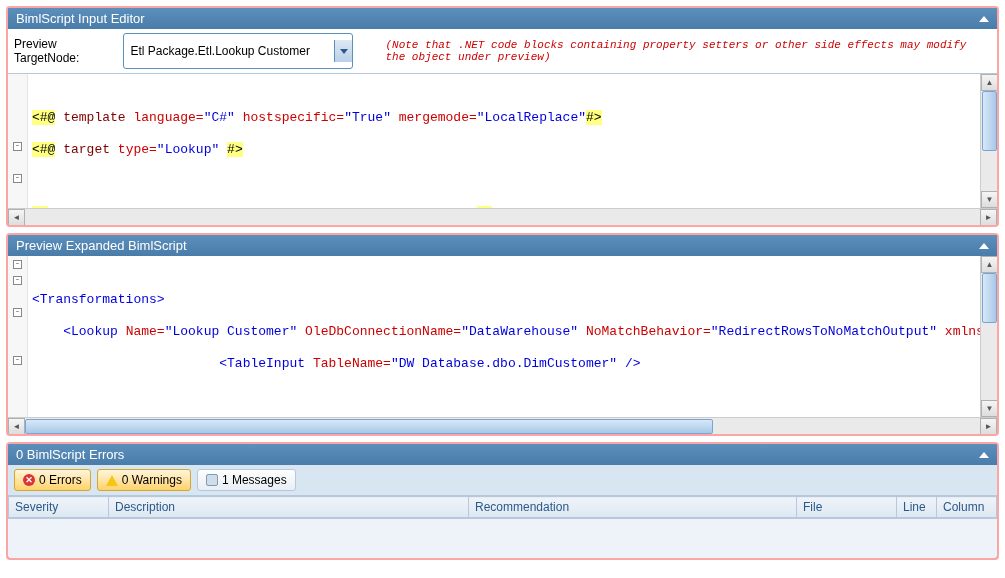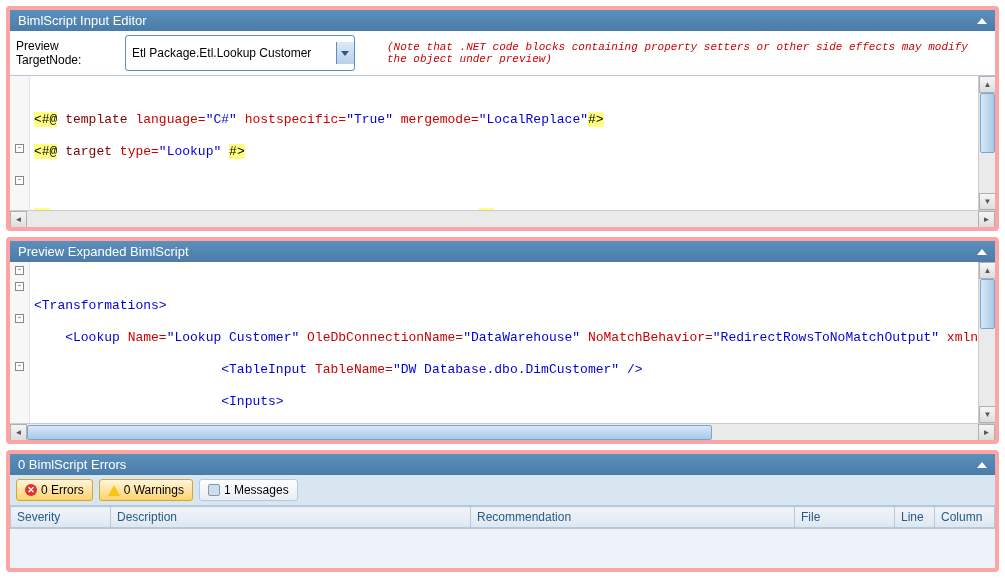--- a/index.html
+++ b/index.html
@@ -1,17 +1,17 @@
 <!DOCTYPE html>
 <html><head>
 <meta charset="utf-8">
 <style>
 * { box-sizing: border-box; margin: 0; padding: 0; }
 body { font-family: 'Segoe UI', Tahoma, sans-serif; font-size: 12px; background: #fff; width: 1005px; height: 578px; overflow: hidden; padding: 6px; }
-.panel { border: 4px solid #fca5a5; border-radius: 4px; margin-bottom: 6px; background: #a21caf; overflow: hidden; }
+.panel { border: 2px solid #fca5a5; border-radius: 4px; margin-bottom: 6px; background: #a21caf; overflow: hidden; }
 .panel-header { background: linear-gradient(#5b8fbc, #4a7ca9); color: #fff; padding: 3px 8px; font-size: 13px; display: flex; justify-content: space-between; align-items: center; cursor: pointer; }
 .panel-header .collapse-arrow { width: 0; height: 0; border-left: 5px solid transparent; border-right: 5px solid transparent; border-bottom: 6px solid #fff; }
 .toolbar { background: #fff; border-bottom: 1px solid #b8c8dc; padding: 4px 6px; display: flex; align-items: center; gap: 20px; }
 .toolbar label { font-size: 12px; color: #000; }
 .dropdown { display: flex; align-items: center; border: 1px solid #5b8fbc; border-radius: 3px; background: #fff; }
 .dropdown input { border: none; padding: 10px 6px; width: 210px; font-size: 12px; outline: none; background: transparent; }
 .dd-btn { background: linear-gradient(#dde9f5,#b8d0e8); border: none; border-left: 1px solid #5b8fbc; width: 18px; height: 22px; cursor: pointer; display: flex; align-items: center; justify-content: center; }
 .dd-btn::after { content: ''; width: 0; height: 0; border-left: 4px solid transparent; border-right: 4px solid transparent; border-top: 5px solid #2a5a8a; }
 .note { color: #c00; font-size: 11px; font-style: italic; margin-left: 12px; font-family: Liberation Mono, monospace; }
 .code-area { font-family: Consolas, 'Courier New', monospace; font-size: 13px; padding: 4px 0 4px 24px; background: #fff; position: relative; overflow: hidden; white-space: pre; line-height: 16px; }
@@ -103,21 +103,20 @@
     <div class="code-area h2">
       <div class="gutter">
         <div class="fold" style="top:4px">-</div>
         <div class="fold" style="top:20px">-</div>
         <div class="fold" style="top:52px">-</div>
         <div class="fold" style="top:100px">-</div>
       </div>
 <div><span class="t-delim">&lt;Transformations&gt;</span></div>
 <div>    <span class="t-delim">&lt;Lookup</span> <span class="t-attr">Name=</span><span class="t-str">"Lookup Customer"</span> <span class="t-attr">OleDbConnectionName=</span><span class="t-str">"DataWarehouse"</span> <span class="t-attr">NoMatchBehavior=</span><span class="t-str">"RedirectRowsToNoMatchOutput"</span> <span class="t-attr">xmlns=</span><span class="t-str">"http://schemas.vari</span></div>
 <div>                        <span class="t-delim">&lt;TableInput</span> <span class="t-attr">TableName=</span><span class="t-str">"DW Database.dbo.DimCustomer"</span><span class="t-delim"> /&gt;</span></div>
-<div>                        <span class="t-delim">&lt;Inputs&gt;</span></div>
 
 
 
 
 
 
     </div>
     <div class="scroll-v">
       <div class="sc-btn-v sc-arrow-u"></div>
       <div class="sc-track-v">

